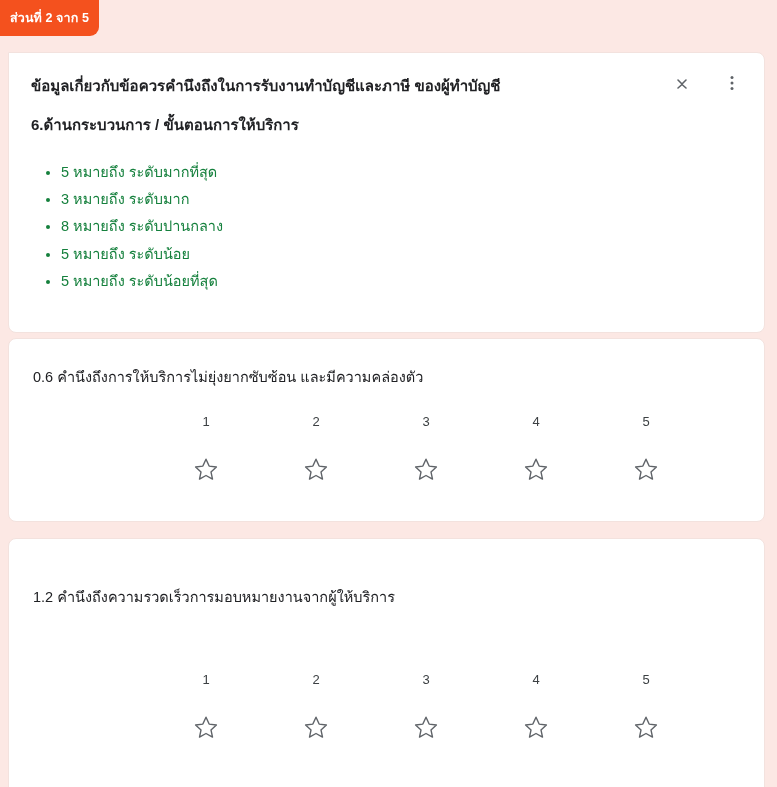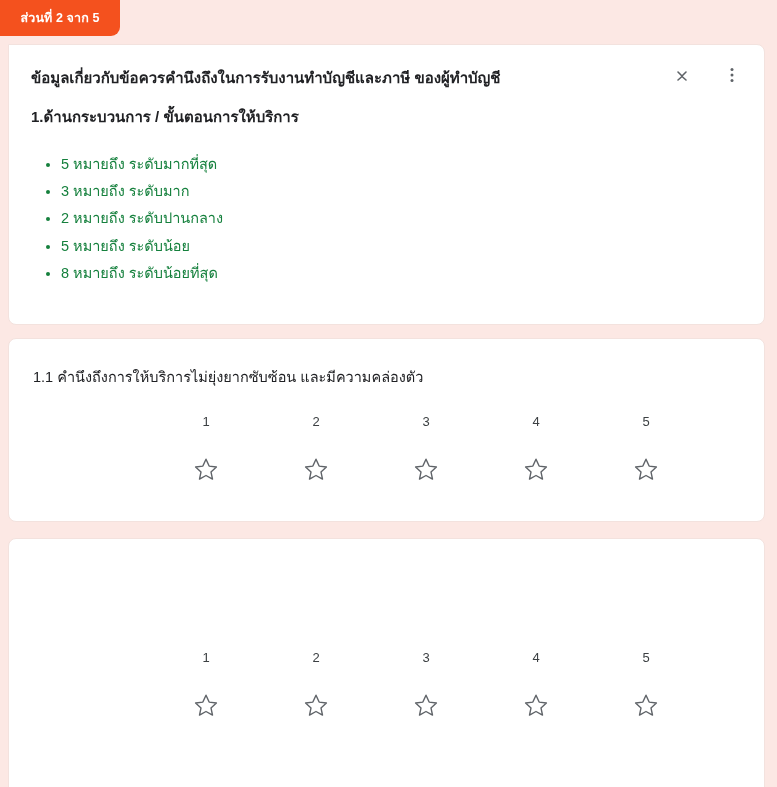--- a/index.html
+++ b/index.html
@@ -13,21 +13,21 @@
     font-family: "Liberation Sans", "DejaVu Sans", sans-serif;
     overflow: hidden;
     position: relative;
   }
 
   
   .section-tab {
     position: absolute;
     top: 0;
     left: 0;
-    width: 120px;
+    width: 99px;
     height: 36px;
     background: #f4511e;
     border-bottom-right-radius: 9px;
     display: flex;
     align-items: center;
     justify-content: center;
     z-index: 5;
   }
   .section-tab-label {
     color: #ffffff;
@@ -41,21 +41,21 @@
   .card {
     position: absolute;
     left: 8px;
     width: 757px;
     background: #ffffff;
     border: 1px solid #f3e2de;
     border-radius: 8px;
     box-sizing: border-box;
   }
   .card-header {
-    top: 44px;
+    top: 52px;
     height: 281px;
     border-top-left-radius: 0;
     padding: 0;
   }
   .card-q1 { top: 338px; height: 184px; }
   .card-q2 { top: 538px; height: 260px; }
 
   
   .header-inner {
     padding: 22px 24px 0 22px;
@@ -170,35 +170,35 @@
       <button class="icon-btn">
         <svg width="18" height="18" viewBox="0 0 18 18">
           <circle cx="9" cy="3.6" r="1.5" fill="#5f6368"></circle>
           <circle cx="9" cy="9" r="1.5" fill="#5f6368"></circle>
           <circle cx="9" cy="14.4" r="1.5" fill="#5f6368"></circle>
         </svg>
       </button>
     </div>
 
     <p class="form-title">ข้อมูลเกี่ยวกับข้อควรคำนึงถึงในการรับงานทำบัญชีและภาษี ของผู้ทำบัญชี</p>
-    <p class="form-subtitle">1.ด้านกระบวนการ / ขั้นตอนการให้บริการ</p>
+    <p class="form-subtitle">6.ด้านกระบวนการ / ขั้นตอนการให้บริการ</p>
 
     <ul class="scale-legend">
       <li>5 หมายถึง ระดับมากที่สุด</li>
       <li>3 หมายถึง ระดับมาก</li>
-      <li>2 หมายถึง ระดับปานกลาง</li>
+      <li>8 หมายถึง ระดับปานกลาง</li>
       <li>5 หมายถึง ระดับน้อย</li>
-      <li>8 หมายถึง ระดับน้อยที่สุด</li>
+      <li>5 หมายถึง ระดับน้อยที่สุด</li>
     </ul>
   </div>
 </div>
 
 <div class="card card-q1">
   <div class="q1-inner">
-    <p class="question-text">1.1 คำนึงถึงการให้บริการไม่ยุ่งยากซับซ้อน และมีความคล่องตัว</p>
+    <p class="question-text">0.6 คำนึงถึงการให้บริการไม่ยุ่งยากซับซ้อน และมีความคล่องตัว</p>
     <div class="rating-row">
       <div class="rating-item">
         <span class="rating-label">1</span>
         <span class="rating-star">
           <svg width="26" height="26" viewBox="0 0 24 24" fill="none" stroke="#5f6368" stroke-width="1.3" stroke-linejoin="round">
             <polygon points="12,3 14.9,9.3 21.6,10.1 16.6,14.7 18,21.3 12,18 6,21.3 7.4,14.7 2.4,10.1 9.1,9.3"></polygon>
           </svg>
         </span>
       </div>
       <div class="rating-item">
@@ -232,20 +232,21 @@
             <polygon points="12,3 14.9,9.3 21.6,10.1 16.6,14.7 18,21.3 12,18 6,21.3 7.4,14.7 2.4,10.1 9.1,9.3"></polygon>
           </svg>
         </span>
       </div>
     </div>
   </div>
 </div>
 
 <div class="card card-q2">
   <div class="q2-inner">
+    <p class="question-text">1.2 คำนึงถึงความรวดเร็วการมอบหมายงานจากผู้ให้บริการ</p>
     <div class="rating-row rating-row-q2">
       <div class="rating-item">
         <span class="rating-label">1</span>
         <span class="rating-star">
           <svg width="26" height="26" viewBox="0 0 24 24" fill="none" stroke="#5f6368" stroke-width="1.3" stroke-linejoin="round">
             <polygon points="12,3 14.9,9.3 21.6,10.1 16.6,14.7 18,21.3 12,18 6,21.3 7.4,14.7 2.4,10.1 9.1,9.3"></polygon>
           </svg>
         </span>
       </div>
       <div class="rating-item">

